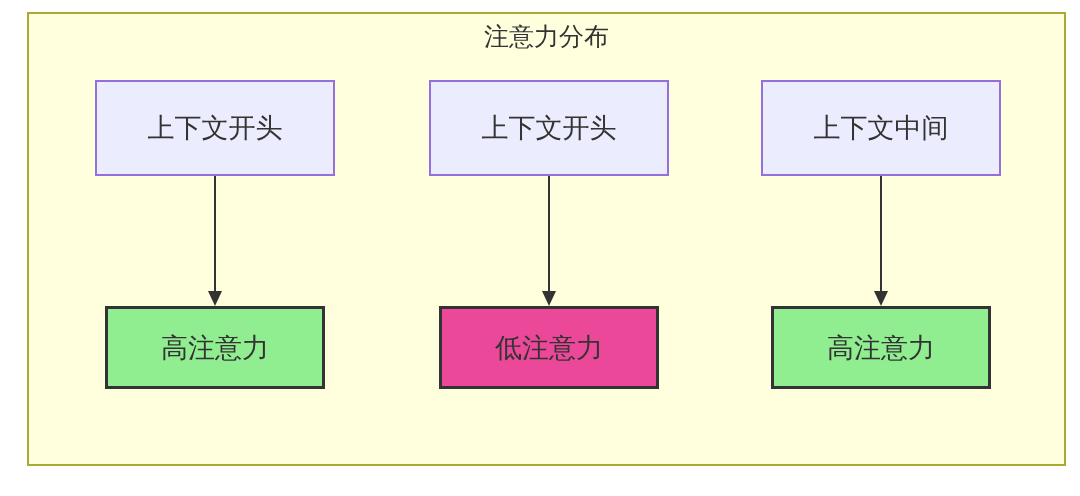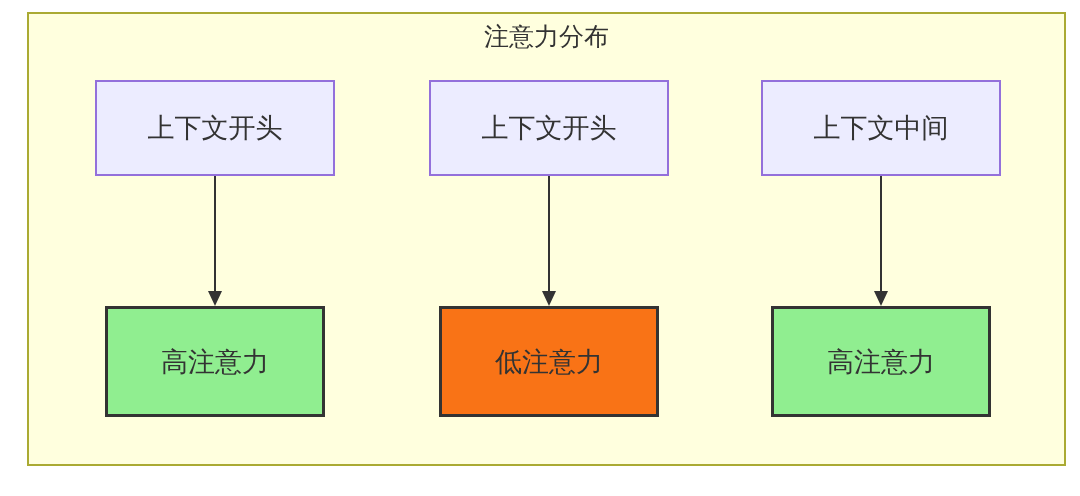--- a/index.html
+++ b/index.html
@@ -46,25 +46,25 @@
   .source-node {
     top: 66px;
     width: 240px;
     height: 96px;
     background: #ececff;
     border: 2px solid #9370db;
   }
   .target-node {
     top: 292px;
     width: 220px;
-    height: 111px;
+    height: 83px;
     border: 3px solid #333333;
   }
   .attention-high { background: #90ee90; }
-  .attention-low  { background: #f97316; }
+  .attention-low  { background: #ec4899; }
 
   .col1.source-node { left: 66px; }
   .col2.source-node { left: 400px; }
   .col3.source-node { left: 732px; }
   .col1.target-node { left: 76px; }
   .col2.target-node { left: 410px; }
   .col3.target-node { left: 742px; }
 
   .arrows-layer {
     position: absolute;

